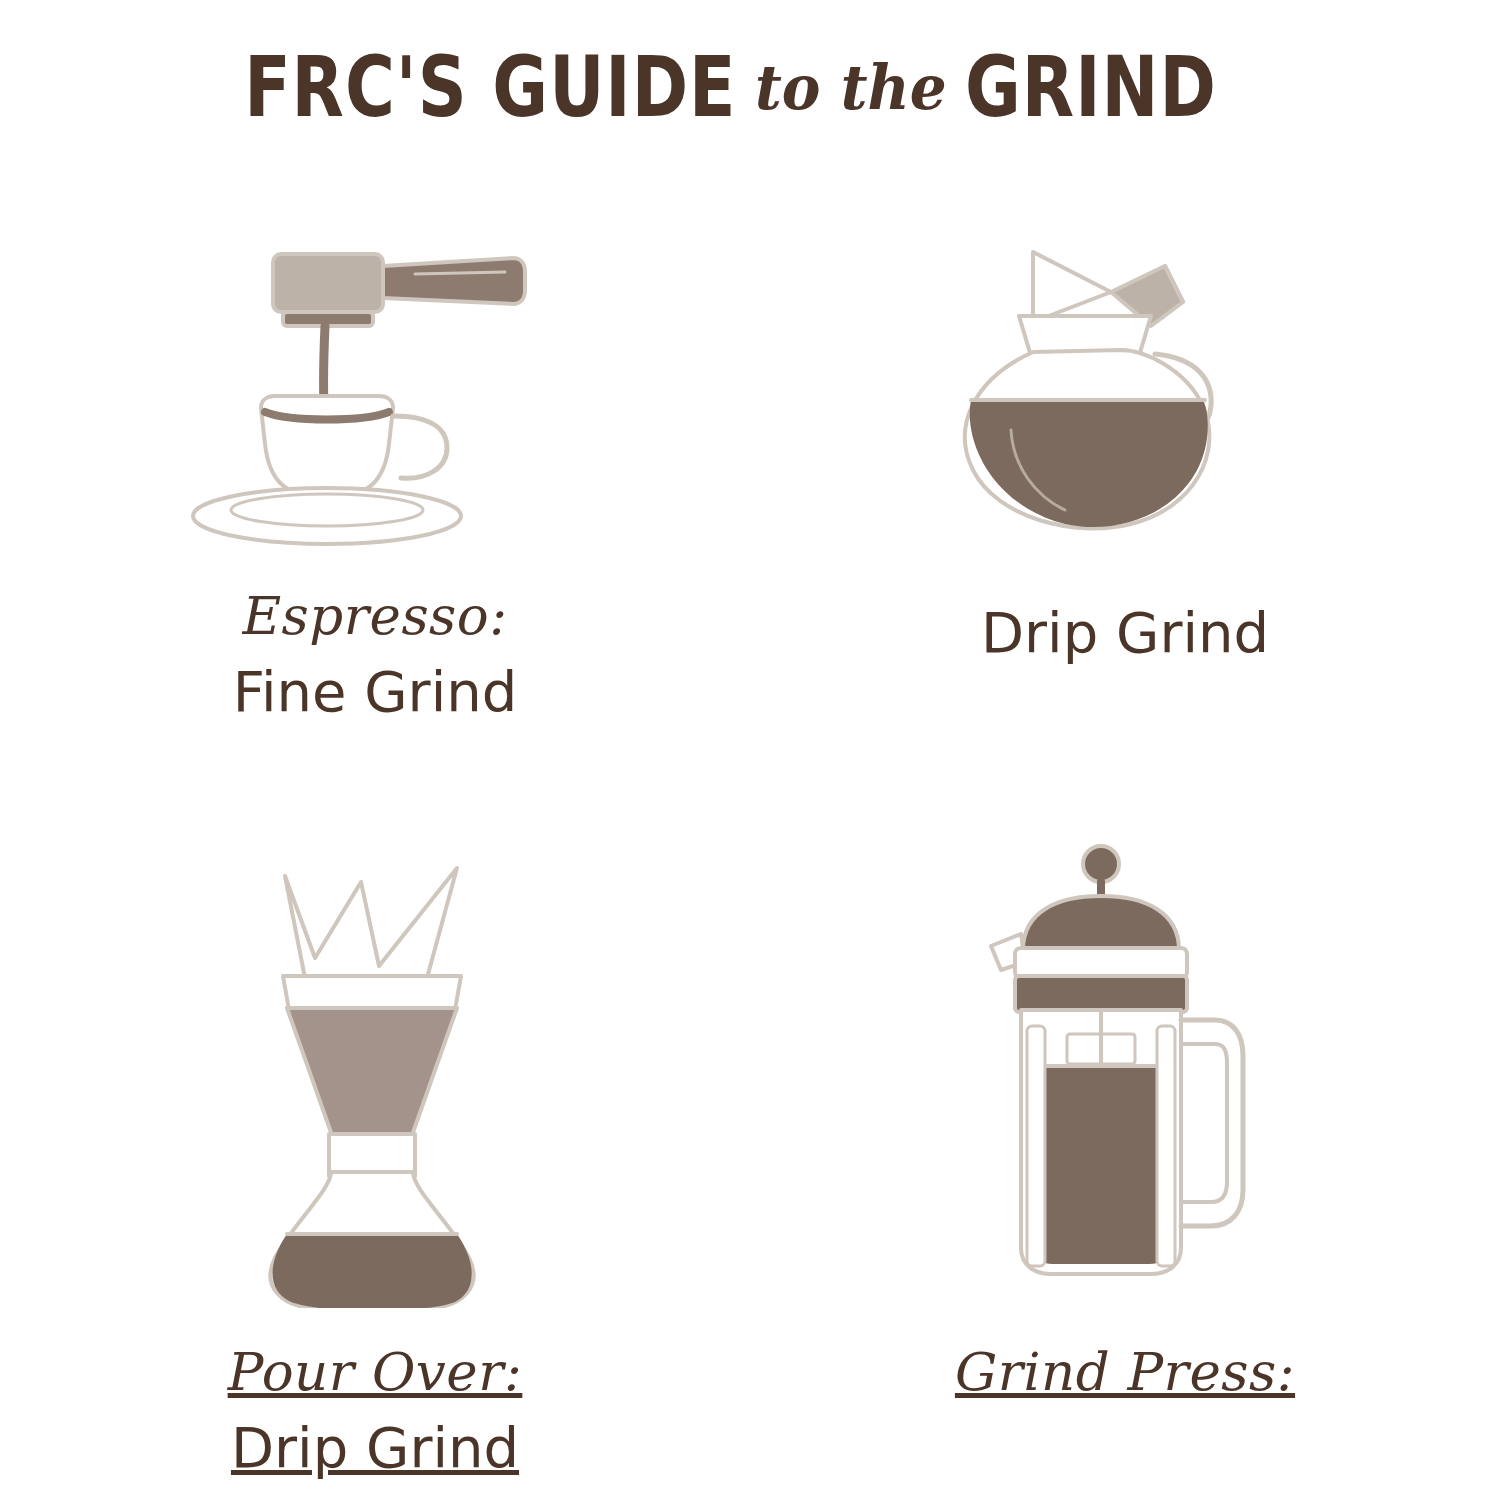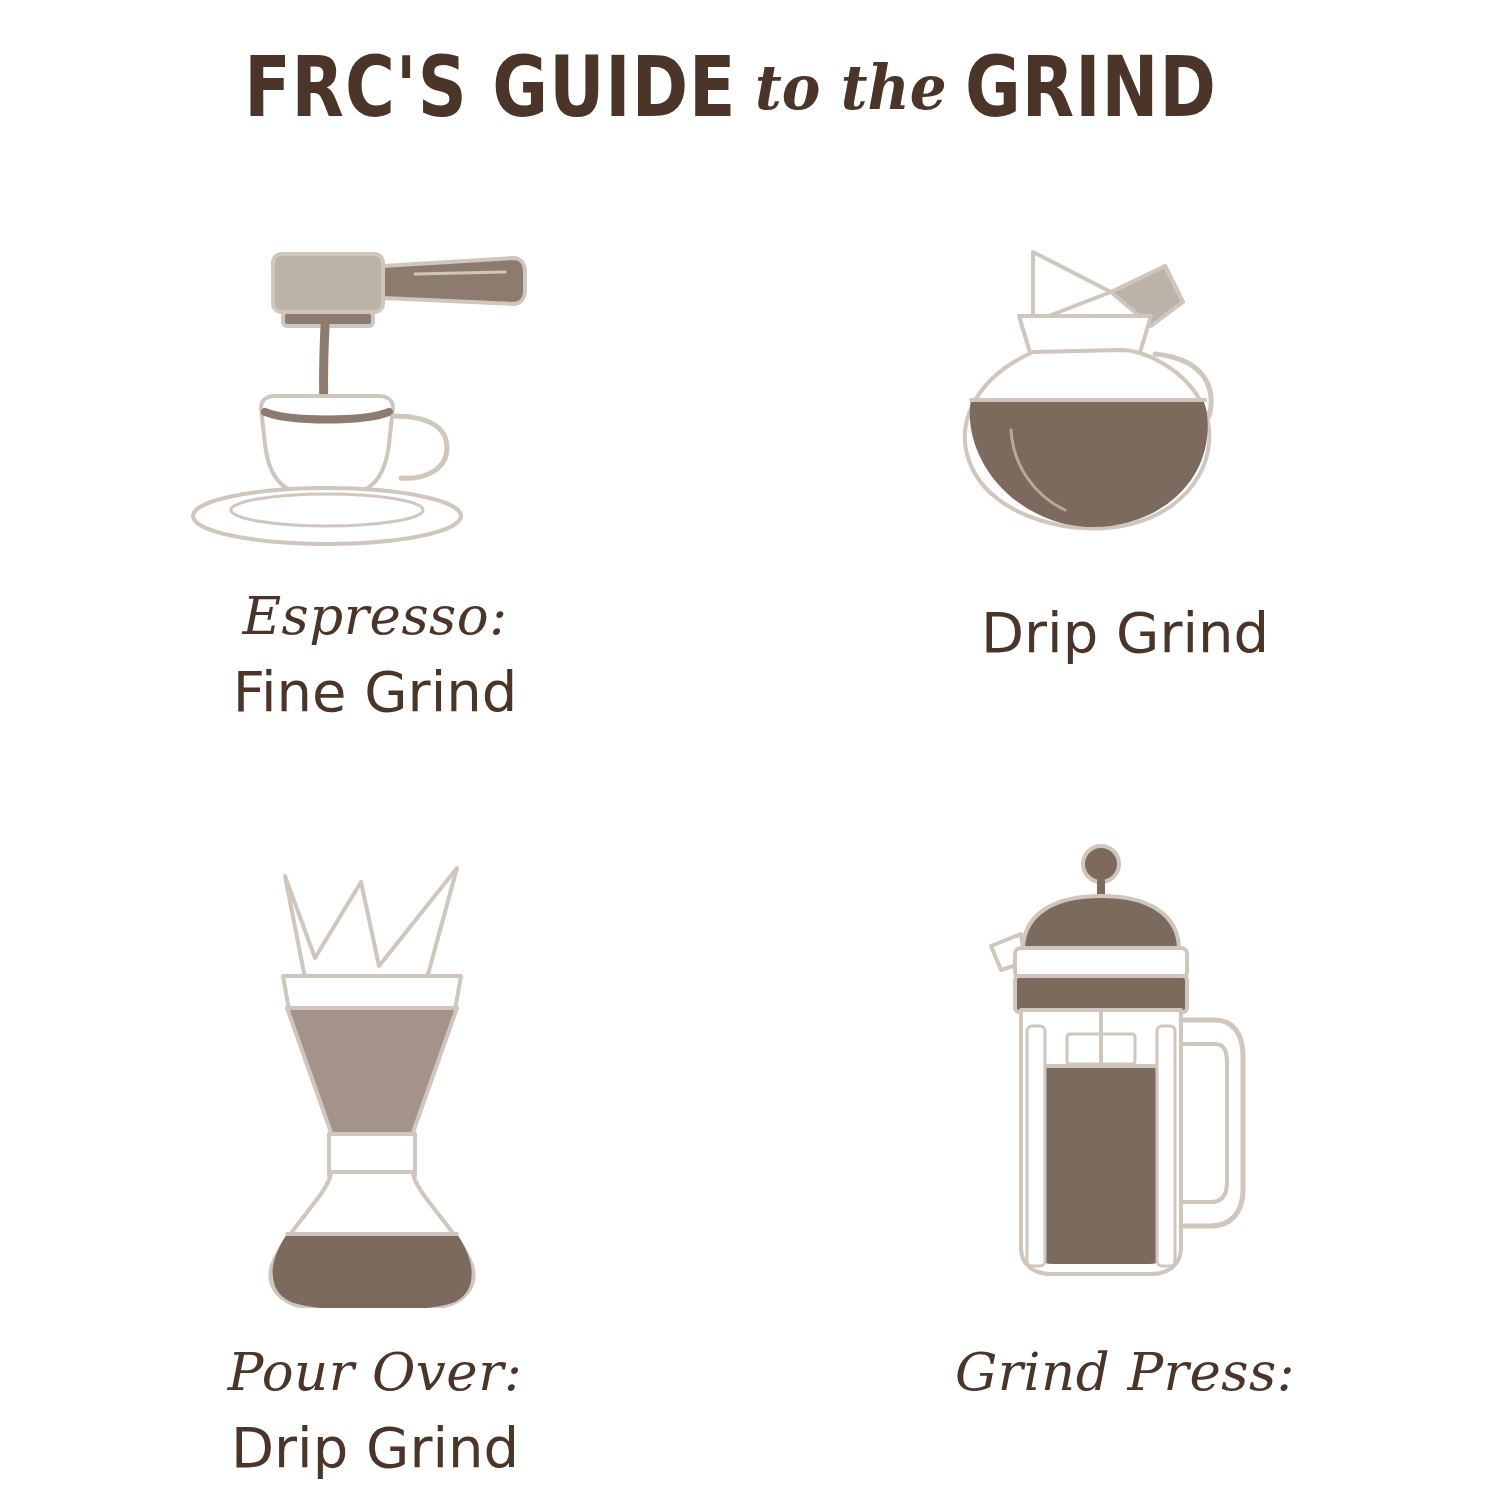--- a/index.html
+++ b/index.html
@@ -99,21 +99,21 @@
     font-weight: normal;
     color: #4a3528;
     letter-spacing: 0px;
     display: block;
     margin-top: 16px;
   }
 
   
   .cell.r1 .art { height: 360px; }
   .cell.r2 .art { height: 470px; align-items: flex-end; }
-  .cell.r2 .caption { margin-top: 34px; }
+  .cell.r2 .caption { margin-top: 34px; text-decoration: underline; }
 </style>
 </head>
 <body>
 
 <div class="poster">
 
   <div class="title">
     <span class="title-part">FRC'S GUIDE</span>
     <span class="title-mid">to the</span>
     <span class="title-part">GRIND</span>

